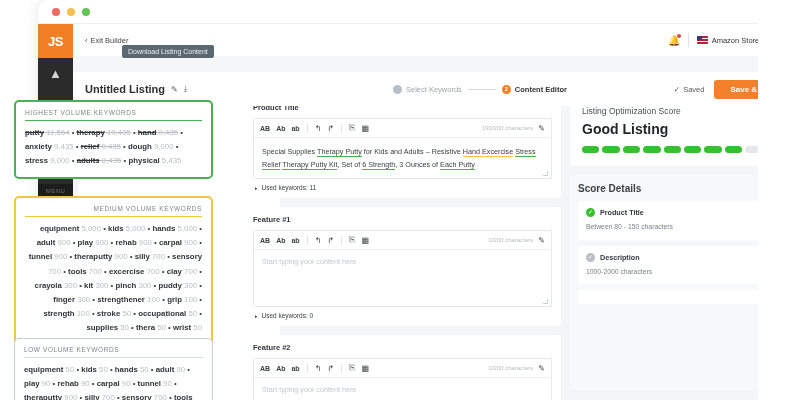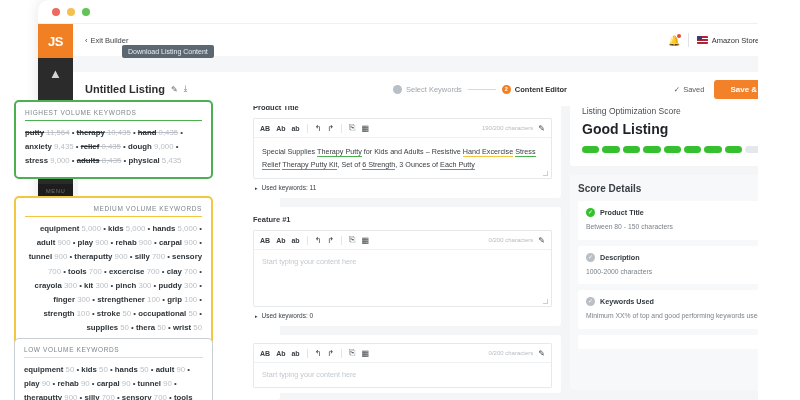--- a/index.html
+++ b/index.html
@@ -407,20 +407,21 @@
         <div class="edit-placeholder">Start typing your content here</div>
         <span class="resize-grip"></span>
       </div>
       <div class="used-kw">
         <span class="caret">▸</span>
         <span>Used keywords: 0</span>
       </div>
     </div>
 
     <div class="edit-card">
+      <div class="edit-label">Feature #2</div>
       <div class="edit-toolbar">
         <span class="tb-g">
           <span class="tb-btn">AB</span>
           <span class="tb-btn">Ab</span>
           <span class="tb-btn">ab</span>
         </span>
         <span class="tb-div"></span>
         <span class="tb-g">
           <span class="tb-ic">↰</span>
           <span class="tb-ic">↱</span>
@@ -475,30 +476,20 @@
           <div class="detail-item">
             <div class="di-head">
               <span class="di-check gray">✓</span>
               <span class="di-title">Description</span>
             </div>
             <div class="di-row">
               <span>1000-2000 characters</span>
               <span class="tick">-</span>
             </div>
           </div>
-          <div class="detail-item">
-            <div class="di-head">
-              <span class="di-check gray">✓</span>
-              <span class="di-title">Keywords Used</span>
-            </div>
-            <div class="di-row">
-              <span>Minimum XX% of top and good performing keywords used</span>
-              <span class="tick">-</span>
-            </div>
-          </div>
           <div class="detail-item"></div>
         </div>
     </div>
   </div>
 
 </div>
 
 <div id="right-mask"></div>
 
 <div class="kwbox" id="kwbox-high">

